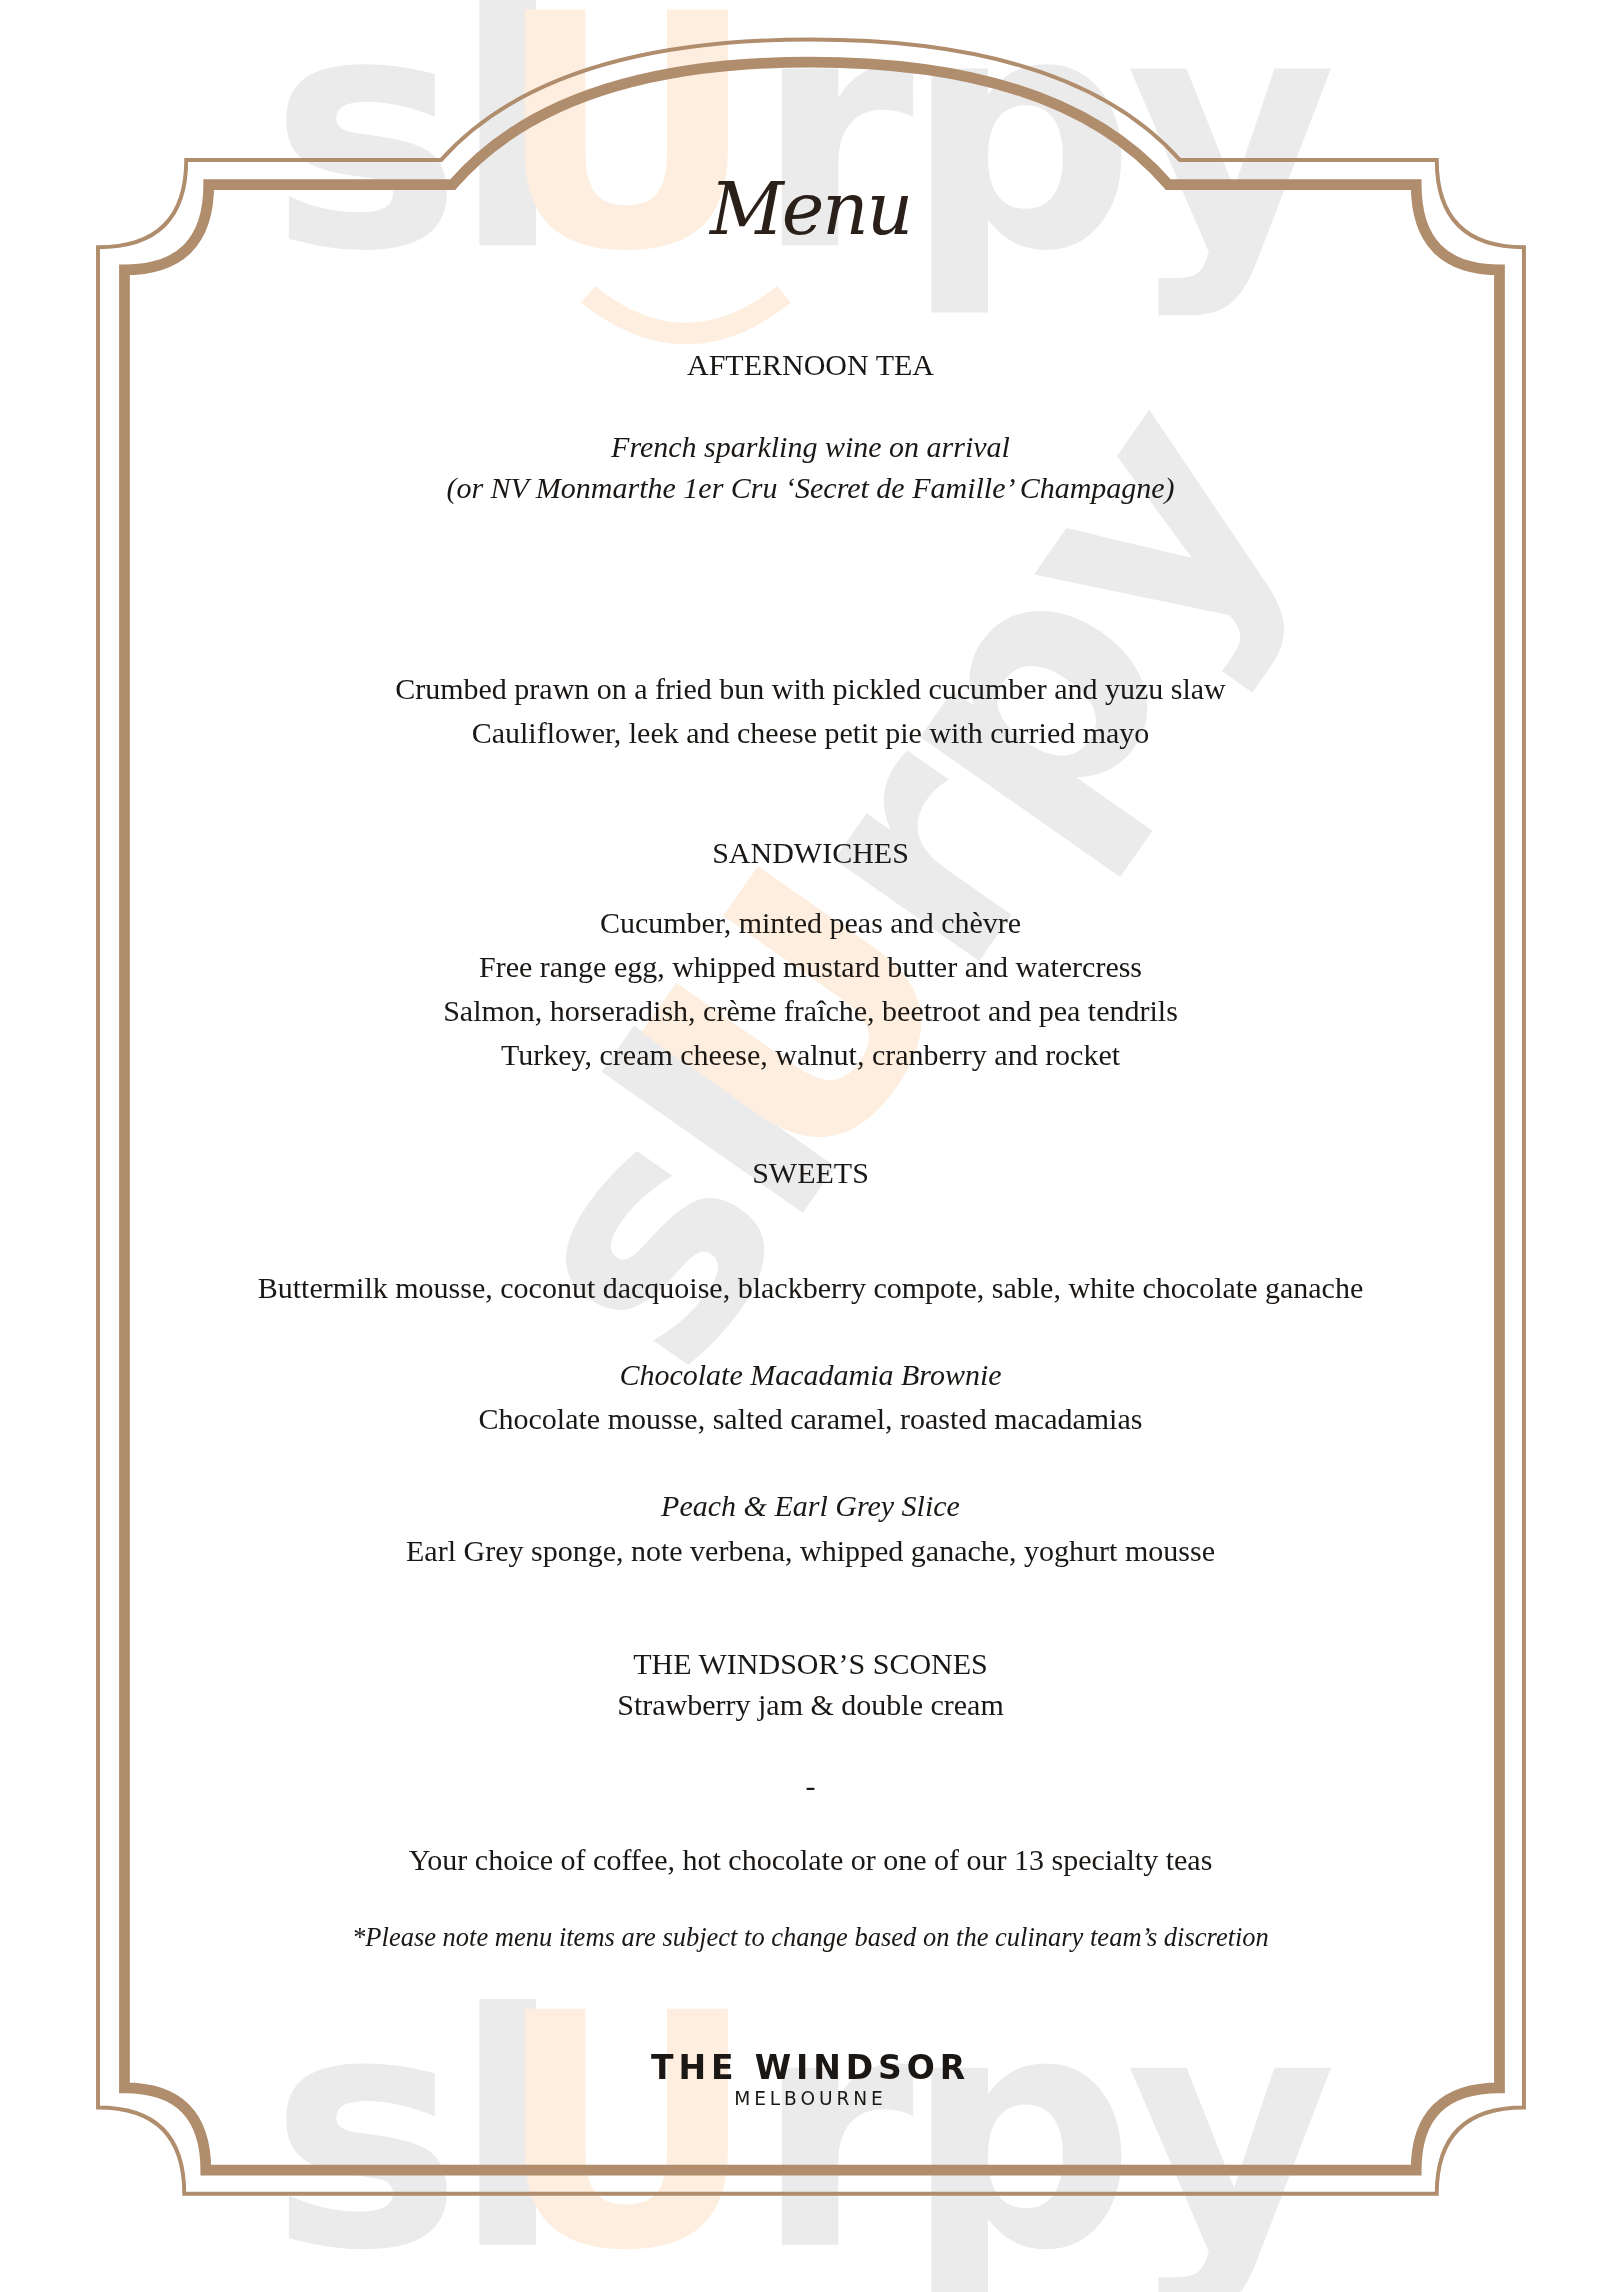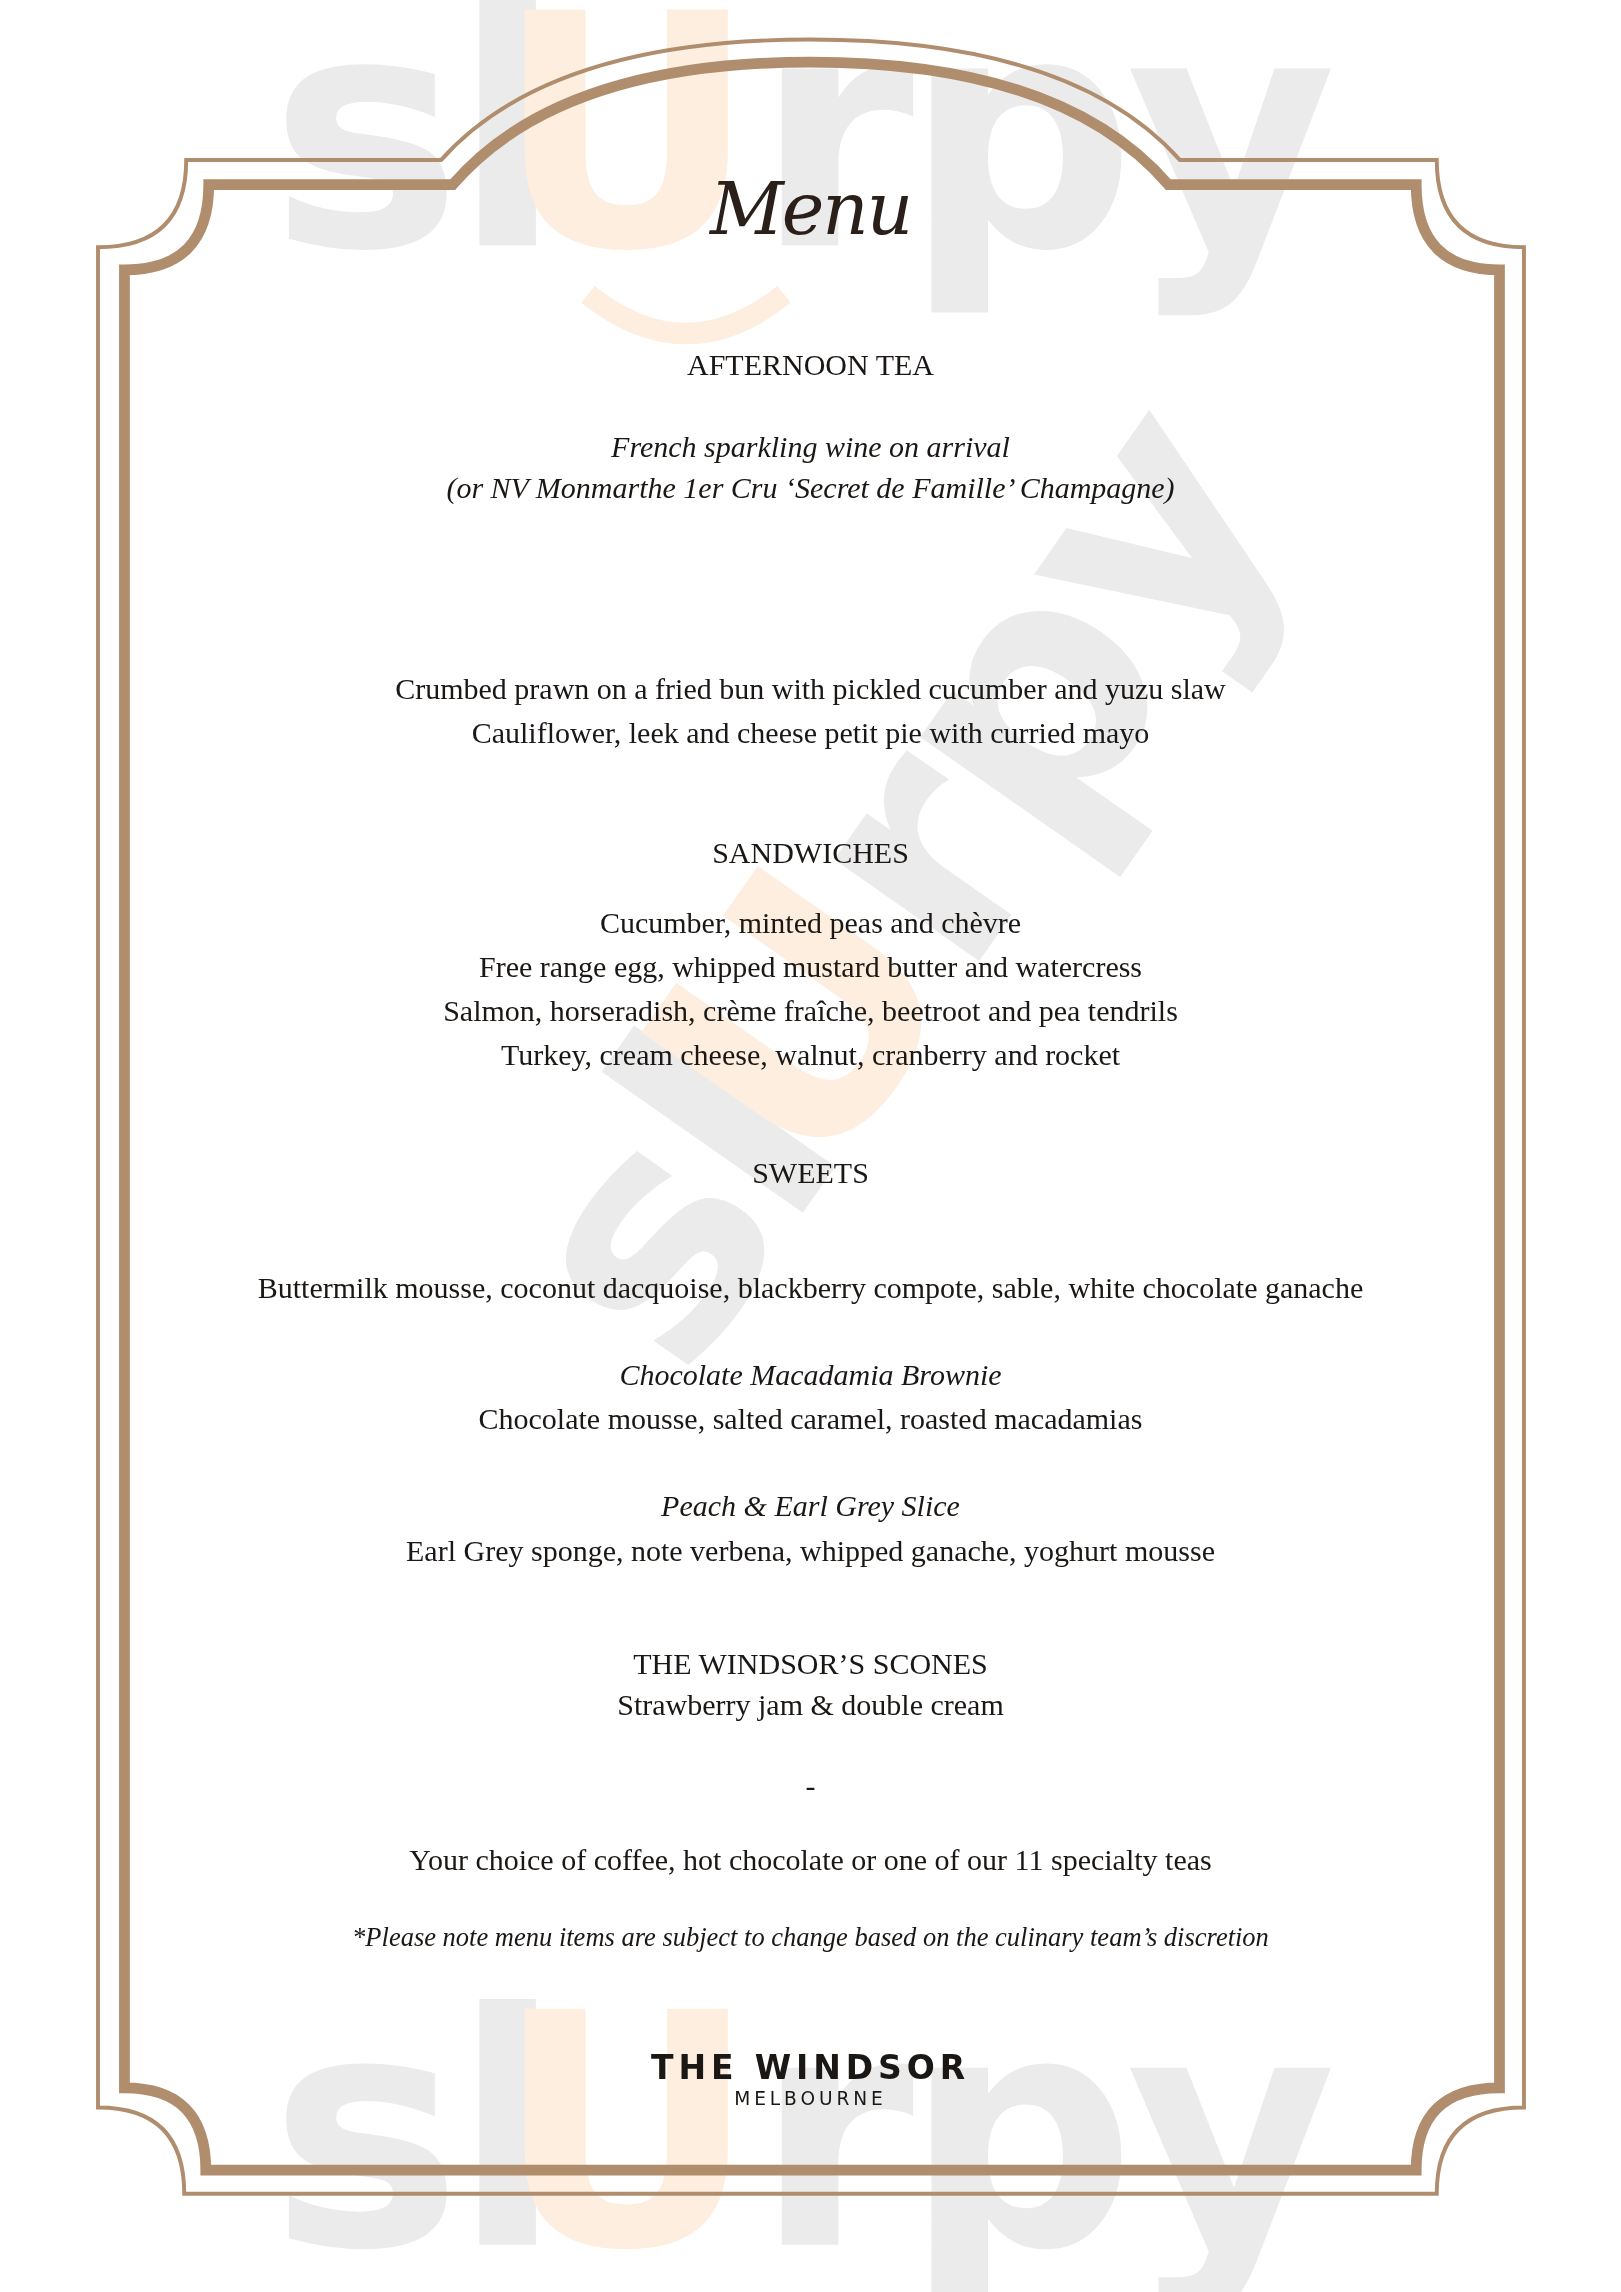--- a/index.html
+++ b/index.html
@@ -104,21 +104,21 @@
   <div class="line body ital" style="top:1375px">Chocolate Macadamia Brownie</div>
   <div class="line body" style="top:1419px">Chocolate mousse, salted caramel, roasted macadamias</div>
   <div class="line body ital" style="top:1506px">Peach &amp; Earl Grey Slice</div>
   <div class="line body" style="top:1551px">Earl Grey sponge, note verbena, whipped ganache, yoghurt mousse</div>
 
   <div class="line heading" style="top:1664px">THE WINDSOR’S SCONES</div>
   <div class="line body" style="top:1705px">Strawberry jam &amp; double cream</div>
 
   <div class="line body" style="top:1786px">-</div>
 
-  <div class="line body" style="top:1860px">Your choice of coffee, hot chocolate or one of our 11 specialty teas</div>
+  <div class="line body" style="top:1860px">Your choice of coffee, hot chocolate or one of our 13 specialty teas</div>
 
   <div class="line note" style="top:1937px">*Please note menu items are subject to change based on the culinary team’s discretion</div>
 
   <div class="line brand" style="top:2067px">THE WINDSOR</div>
   <div class="line brand-sub" style="top:2099px">MELBOURNE</div>
 
 </div>
 
 
 </body></html>

